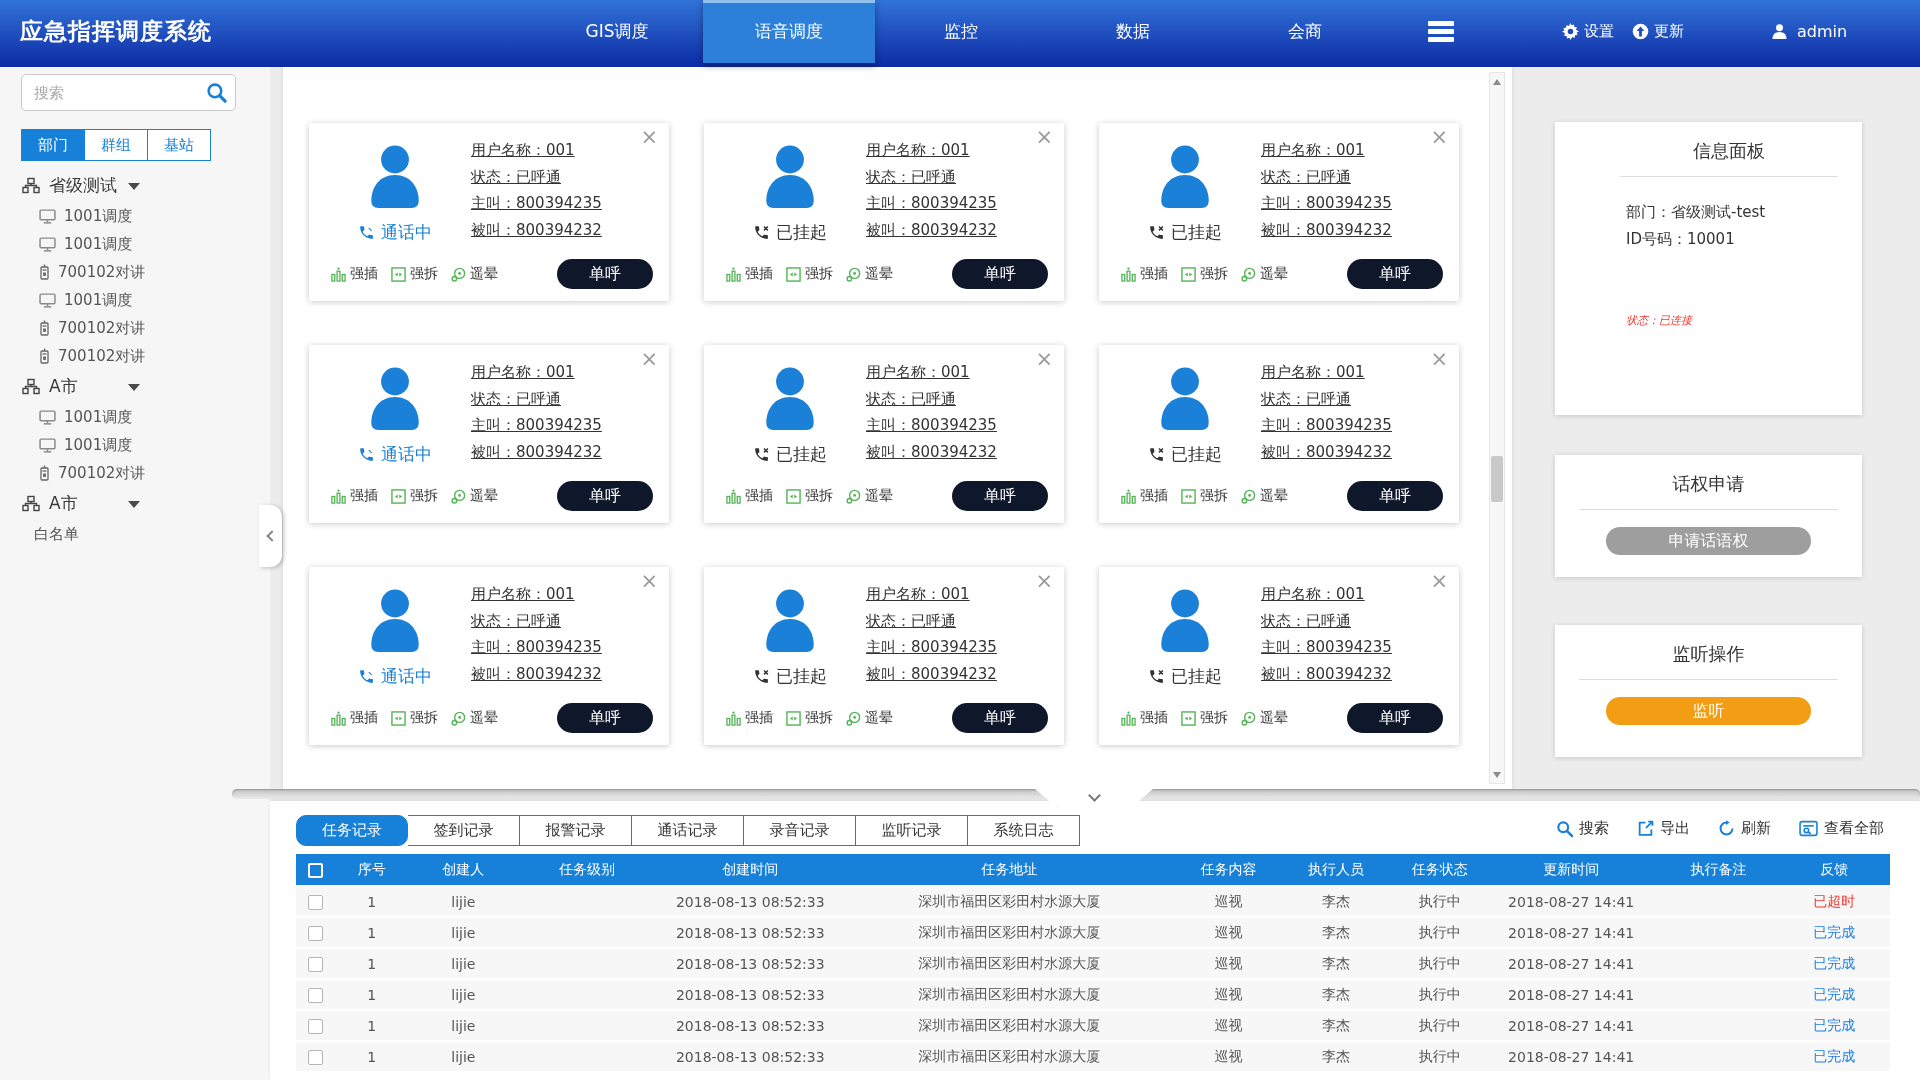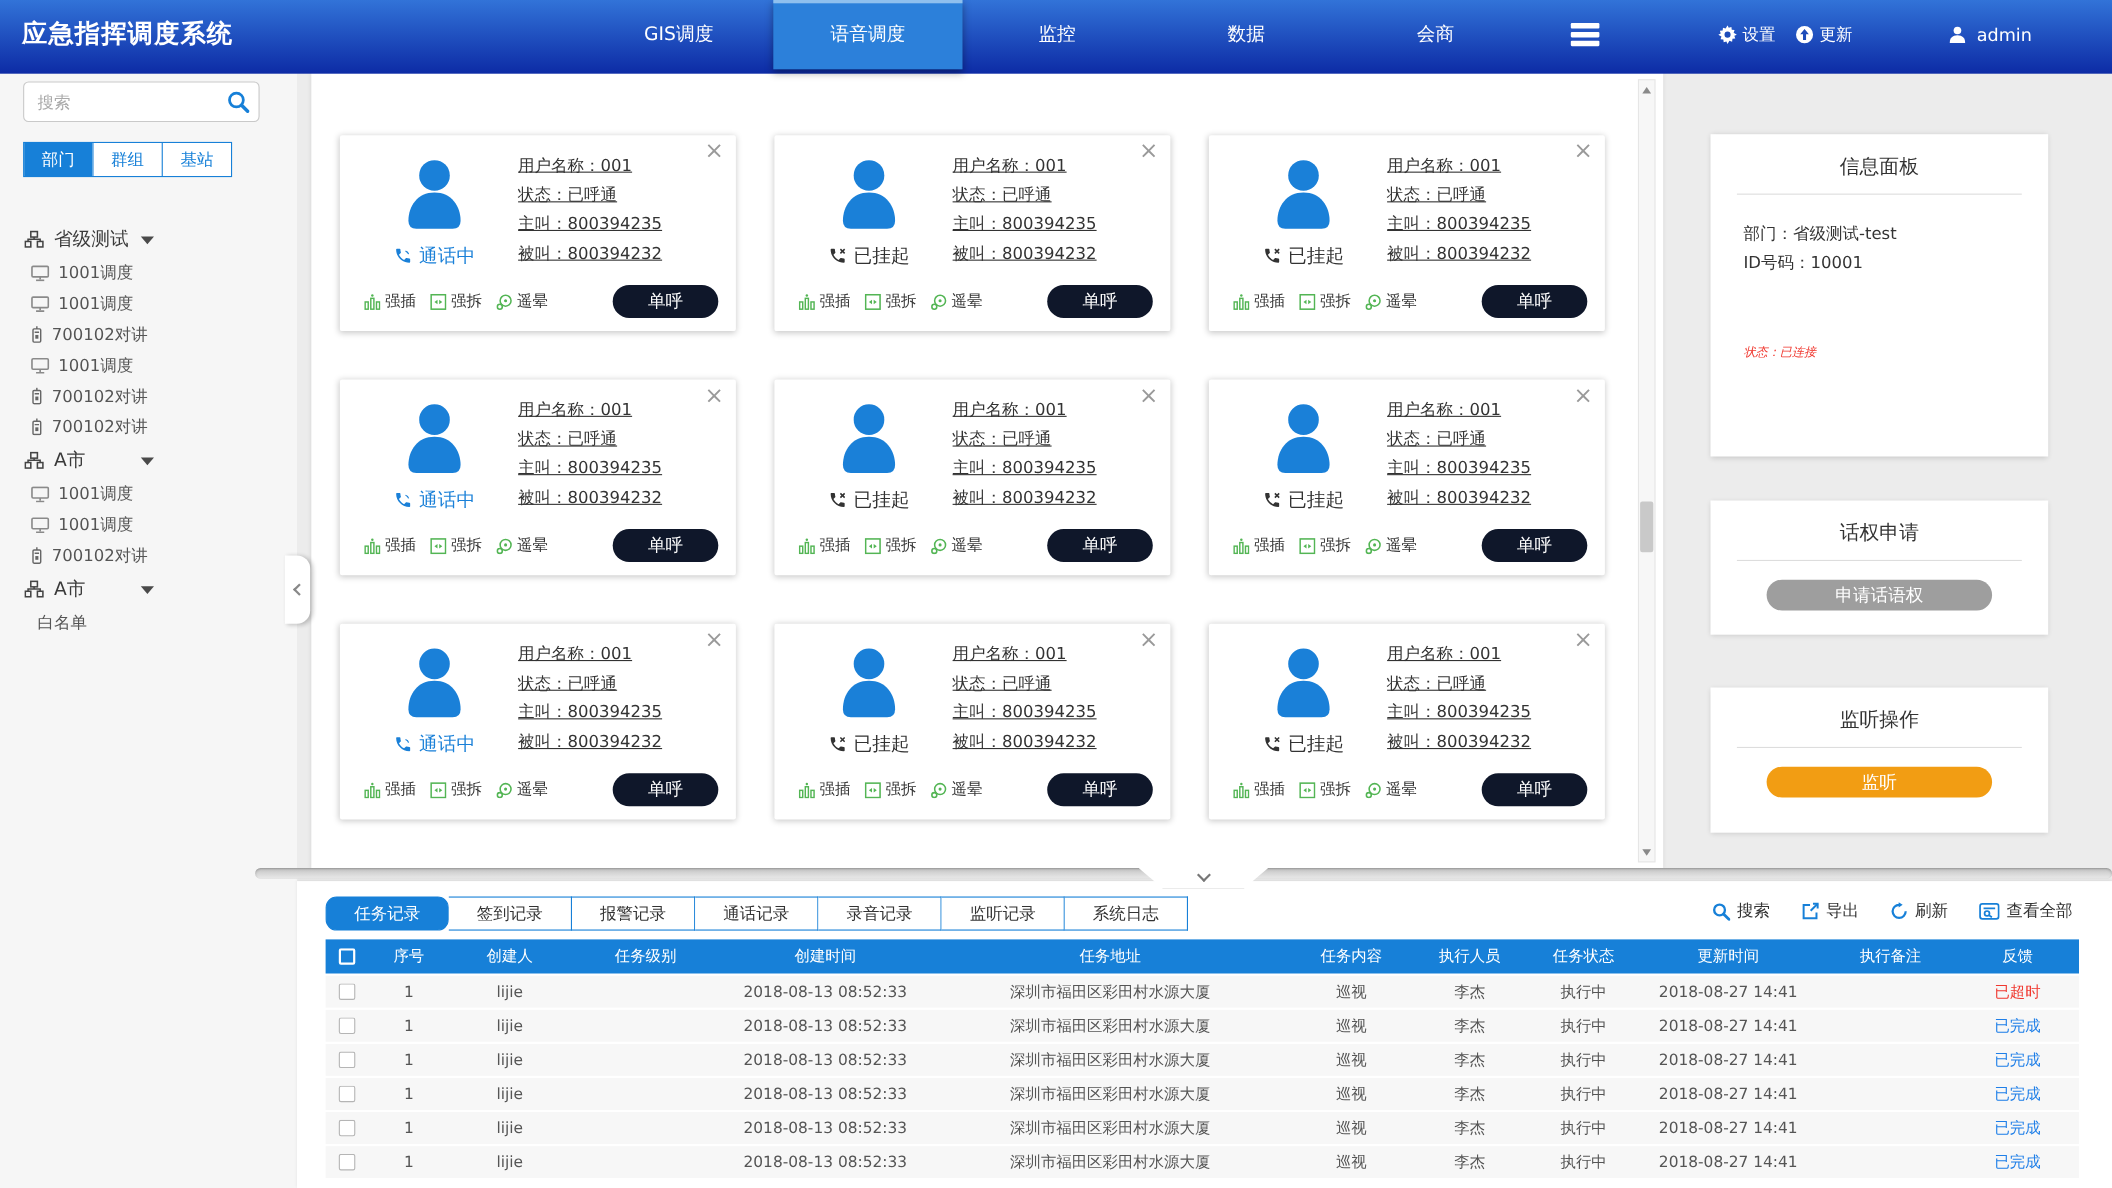--- a/index.html
+++ b/index.html
@@ -33,27 +33,27 @@
   .search-wrap input { width:215px; height:37px; border:1px solid #c9c9c9; border-radius:5px;
     background:#fff; padding:0 36px 0 12px; font-size:15px; color:#333; outline:none;
     font-family:inherit; }
   .search-wrap input::placeholder { color:#a9a9a9; }
   .search-ic { position:absolute; right:9px; top:8px; cursor:pointer; }
   .side-tabs { display:flex; margin:18px 0 0 21px; width:190px; border:1px solid #1780d8; }
   .side-tab { flex:1; height:30px; line-height:30px; text-align:center; font-size:15px;
     color:#1780d8; background:#fff; cursor:pointer; border-left:1px solid #1780d8; }
   .side-tab:first-child { border-left:none; }
   .side-tab.active { background:#1780d8; color:#fff; }
-  .tree { margin-top:40px; }
+  .tree { margin-top:8px; }
   .tree-group { position:relative; height:33px; display:flex; align-items:center; gap:9px;
     padding-left:22px; font-size:17px; color:#3a3a3a; cursor:pointer; }
   .caret-down { position:absolute; left:128px; top:14px; width:0; height:0;
     border-left:6px solid transparent; border-right:6px solid transparent;
     border-top:7px solid #4a4a4a; cursor:pointer; }
-  .tree-item { height:28px; display:flex; align-items:center; gap:8px; padding-left:28px;
+  .tree-item { height:28px; display:flex; align-items:center; gap:8px; padding-left:39px;
     font-size:15px; color:#555; cursor:pointer; }
   .tree-item.noicon { padding-left:34px; }
 
   
   .handle { position:absolute; left:259px; top:505px; width:23px; height:62px; background:#fff;
     border-radius:0 12px 12px 0; box-shadow:2px 1px 4px rgba(0,0,0,.22); z-index:5;
     display:flex; align-items:center; justify-content:center; cursor:pointer; }
   .chev-left { width:8px; height:8px; border-left:2px solid #888; border-bottom:2px solid #888;
     transform:rotate(45deg); margin-left:3px; }
 
@@ -89,21 +89,21 @@
   .tri-up { width:0; height:0; border-left:4px solid transparent; border-right:4px solid transparent;
     border-bottom:6px solid #8a8a8a; }
   .tri-down { width:0; height:0; border-left:4px solid transparent; border-right:4px solid transparent;
     border-top:6px solid #8a8a8a; }
   .vs-thumb { position:absolute; left:1px; top:383px; width:12px; height:46px; background:#c9c9c9;
     border-radius:2px; cursor:pointer; }
 
   
   .rpanel { position:absolute; left:1555px; width:307px; background:#fff;
     box-shadow:0 1px 5px rgba(0,0,0,.16); }
-  .rpanel.info { top:122px; height:293px; }
+  .rpanel.info { top:122px; height:293px;padding-left:41px; }
   .rpanel.talk { top:455px; height:122px; }
   .rpanel.monitor { top:625px; height:132px; }
   .rpanel-title { text-align:center; font-size:18px; color:#333; padding-top:17px; }
   .rpanel-div { height:1px; background:#ddd; margin:13px 24px 0 24px; }
   .info-lines { padding:22px 0 0 30px; font-size:15px; color:#333; line-height:27px; }
   .info-status { padding:60px 0 0 30px; font-size:11px; color:#f0382f;font-style:italic; }
   .pill-btn { display:block; margin:17px auto 0 auto; width:205px; height:28px; border:none;
     border-radius:14px; color:#fff; font-size:16px; cursor:pointer; font-family:inherit; }
   .pill-btn.gray { background:#9e9e9e; }
   .pill-btn.orange { background:#f29d13; }

